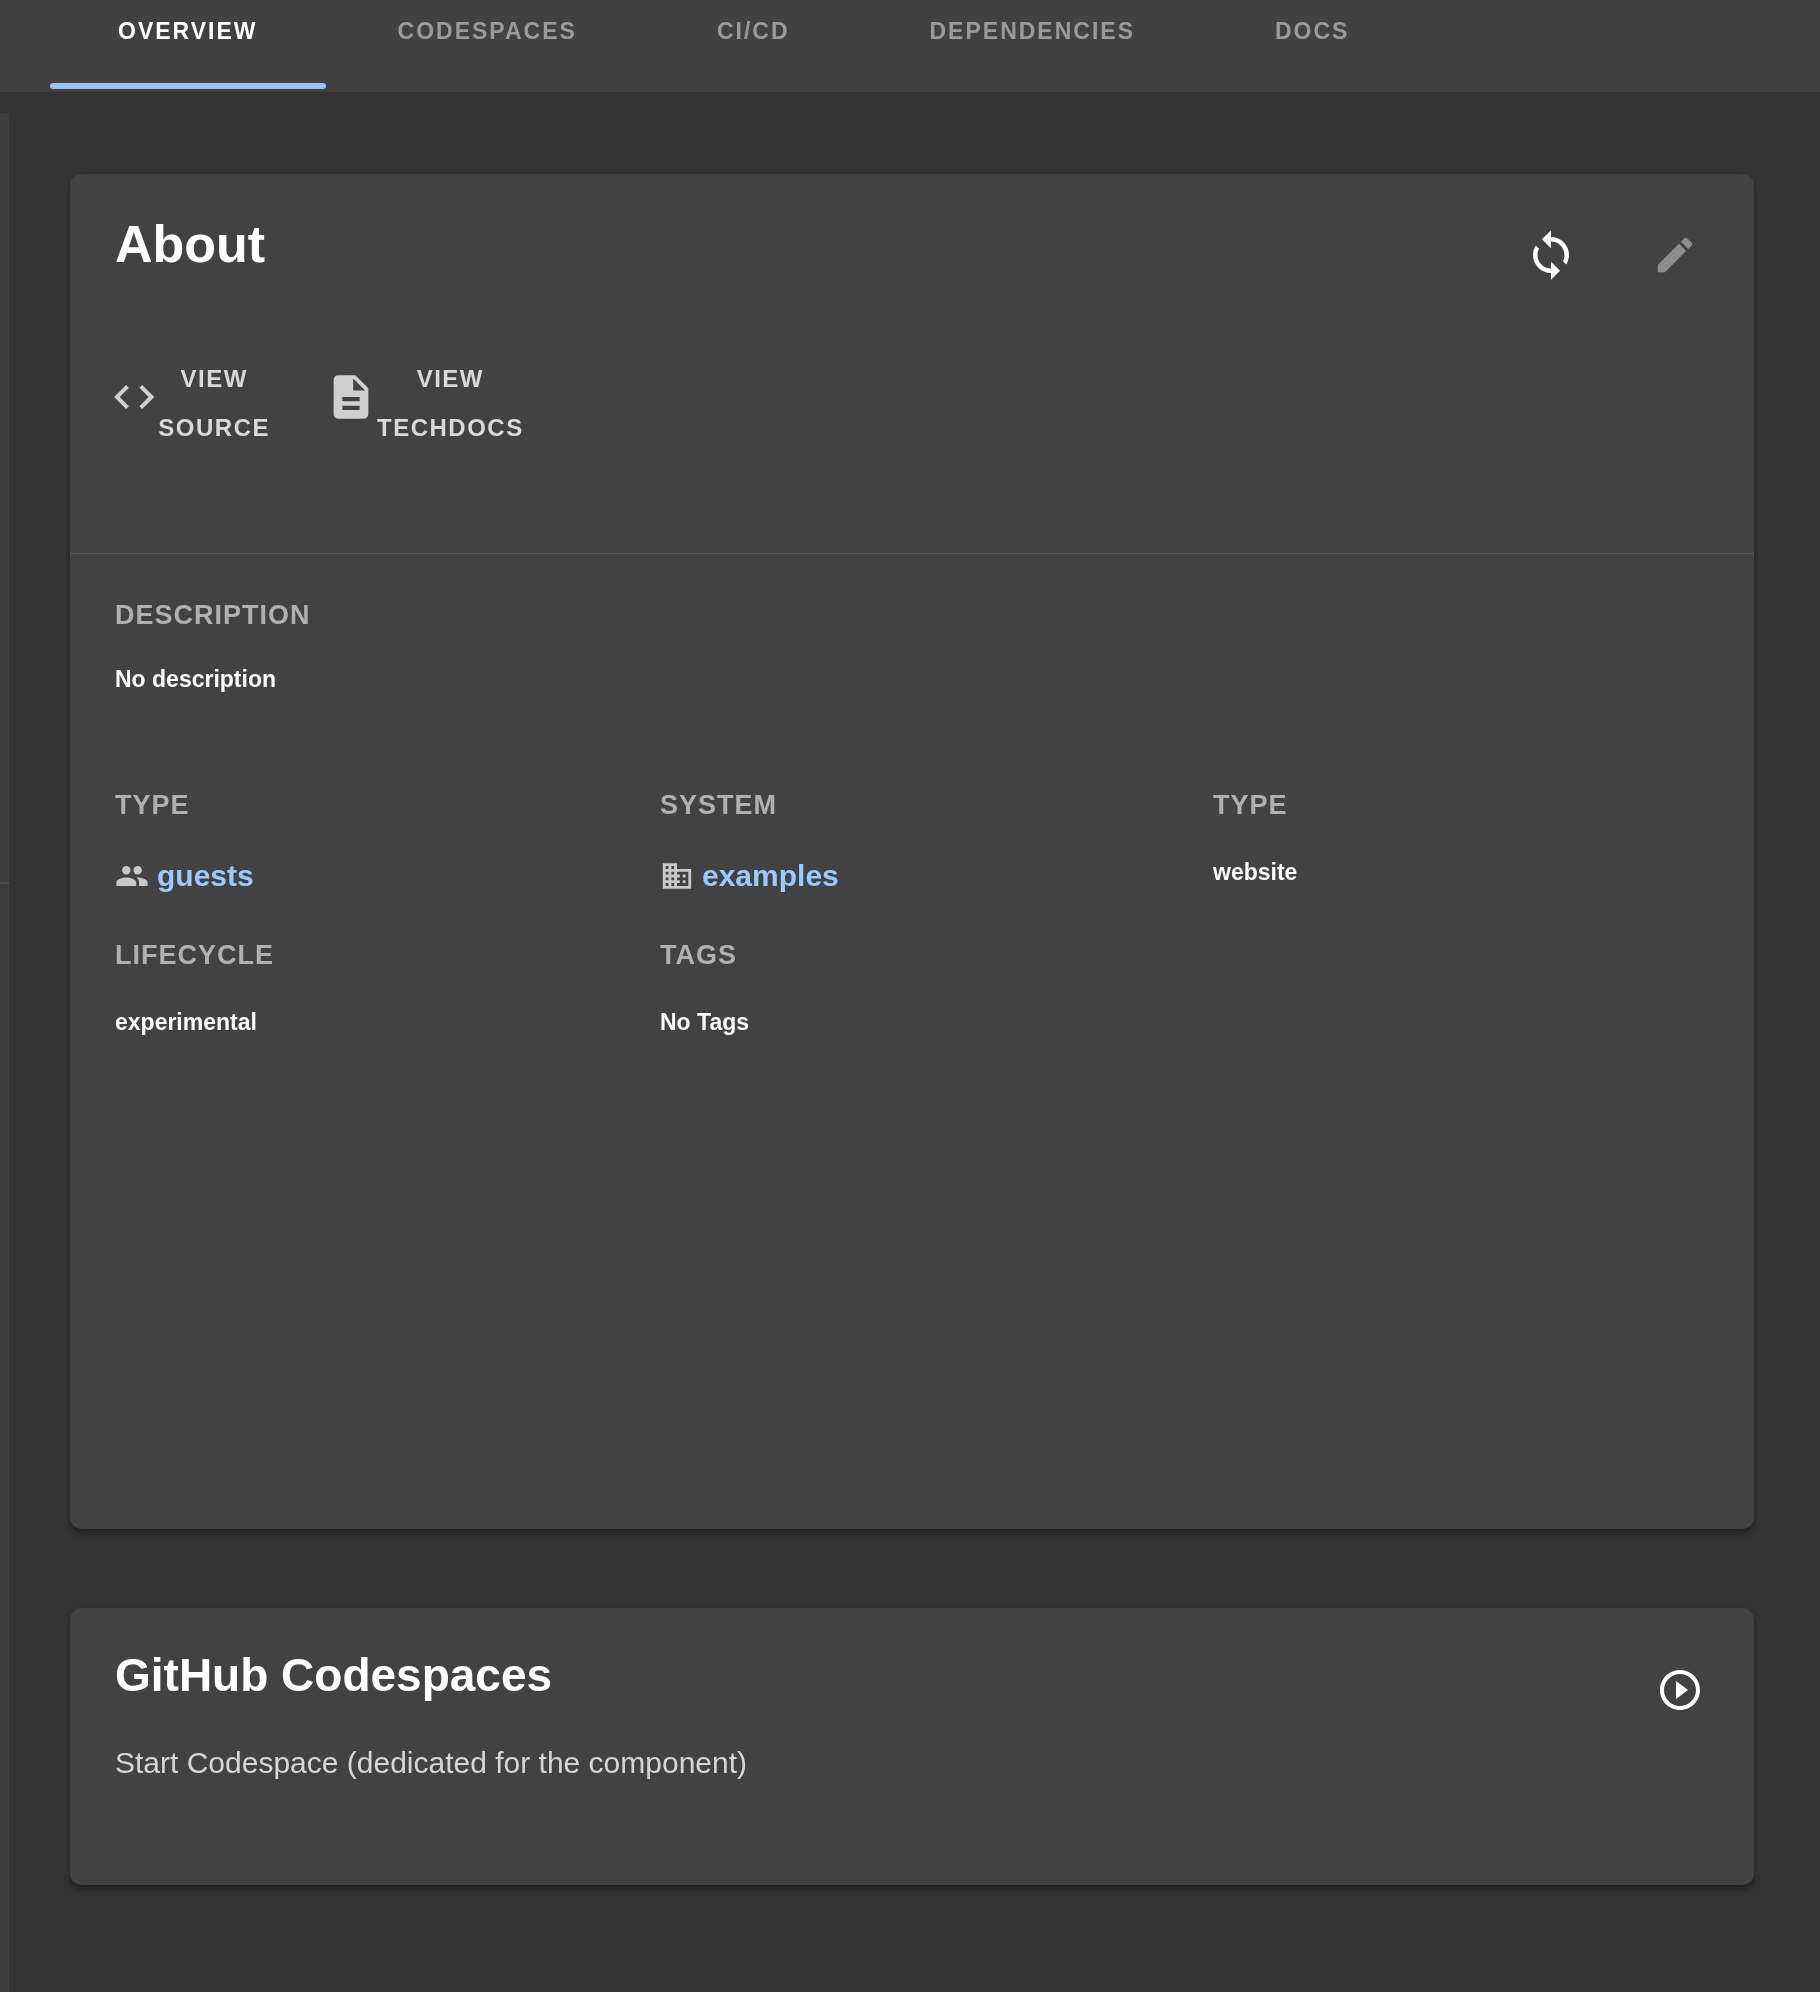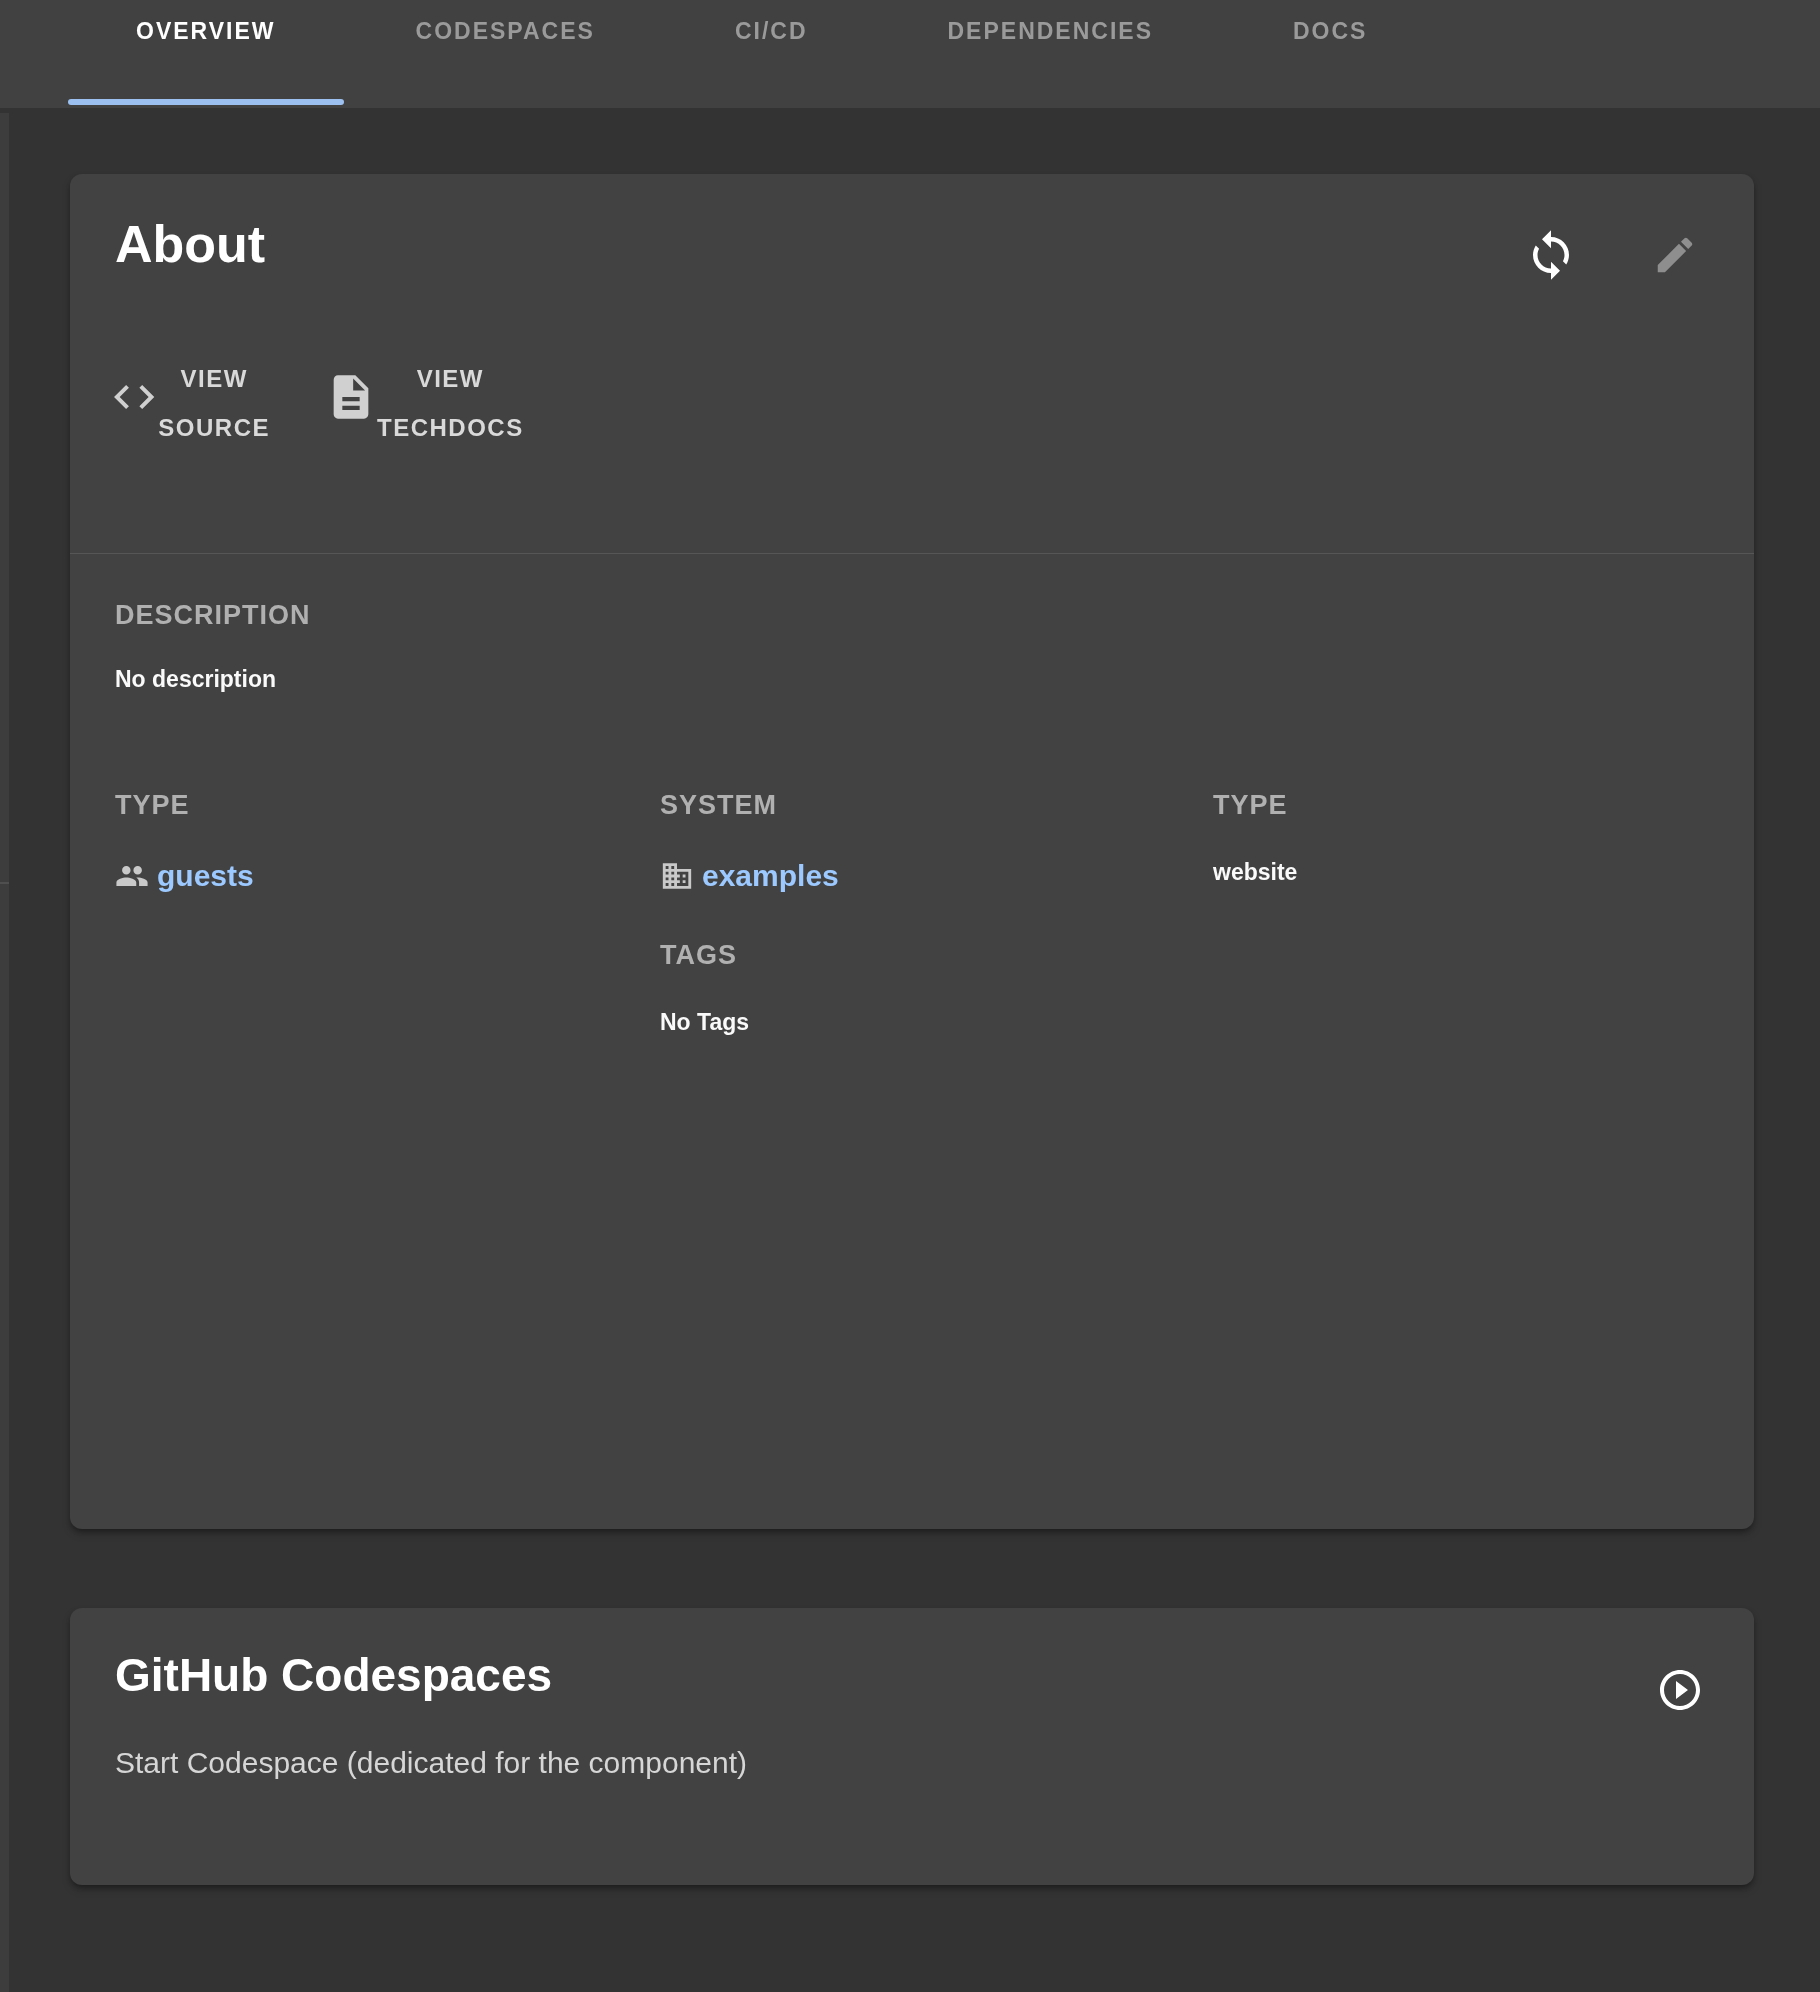--- a/index.html
+++ b/index.html
@@ -6,24 +6,24 @@
   html,body { width:1820px; height:1992px; }
   body {
     background:#333333;
     font-family:"Liberation Sans", sans-serif;
     position:relative;
     overflow:hidden;
   }
 
   
   .tabbar {
-    position:absolute; left:0; top:0; width:1820px; height:108px;
+    position:absolute; left:0; top:0; width:1820px; height:92px;
     background:#414141;
     display:flex; align-items:stretch;
-    padding-left:66px;
+    padding-left:48px;
   }
   .tab {
     position:relative;
     padding:18px 70px 0 70px;
     font-size:23px; font-weight:bold; letter-spacing:2px;
     color:#9a9a9a; text-decoration:none; cursor:pointer;
     white-space:nowrap;
   }
   .tab.active { color:#ffffff; }
   .tab.active::after {
@@ -199,20 +199,26 @@
     </div>
   </div>
 
   <div class="cell" id="type-cell">
     <div class="overline">TYPE</div>
     <div class="cell-value">
       <span class="value">website</span>
     </div>
   </div>
 
+  <div class="cell" id="lifecycle-cell">
+    <div class="overline">LIFECYCLE</div>
+    <div class="cell-value">
+      <span class="value">experimental</span>
+    </div>
+  </div>
 
   <div class="cell" id="tags-cell">
     <div class="overline">TAGS</div>
     <div class="cell-value">
       <span class="value">No Tags</span>
     </div>
   </div>
 
 </section>
 

